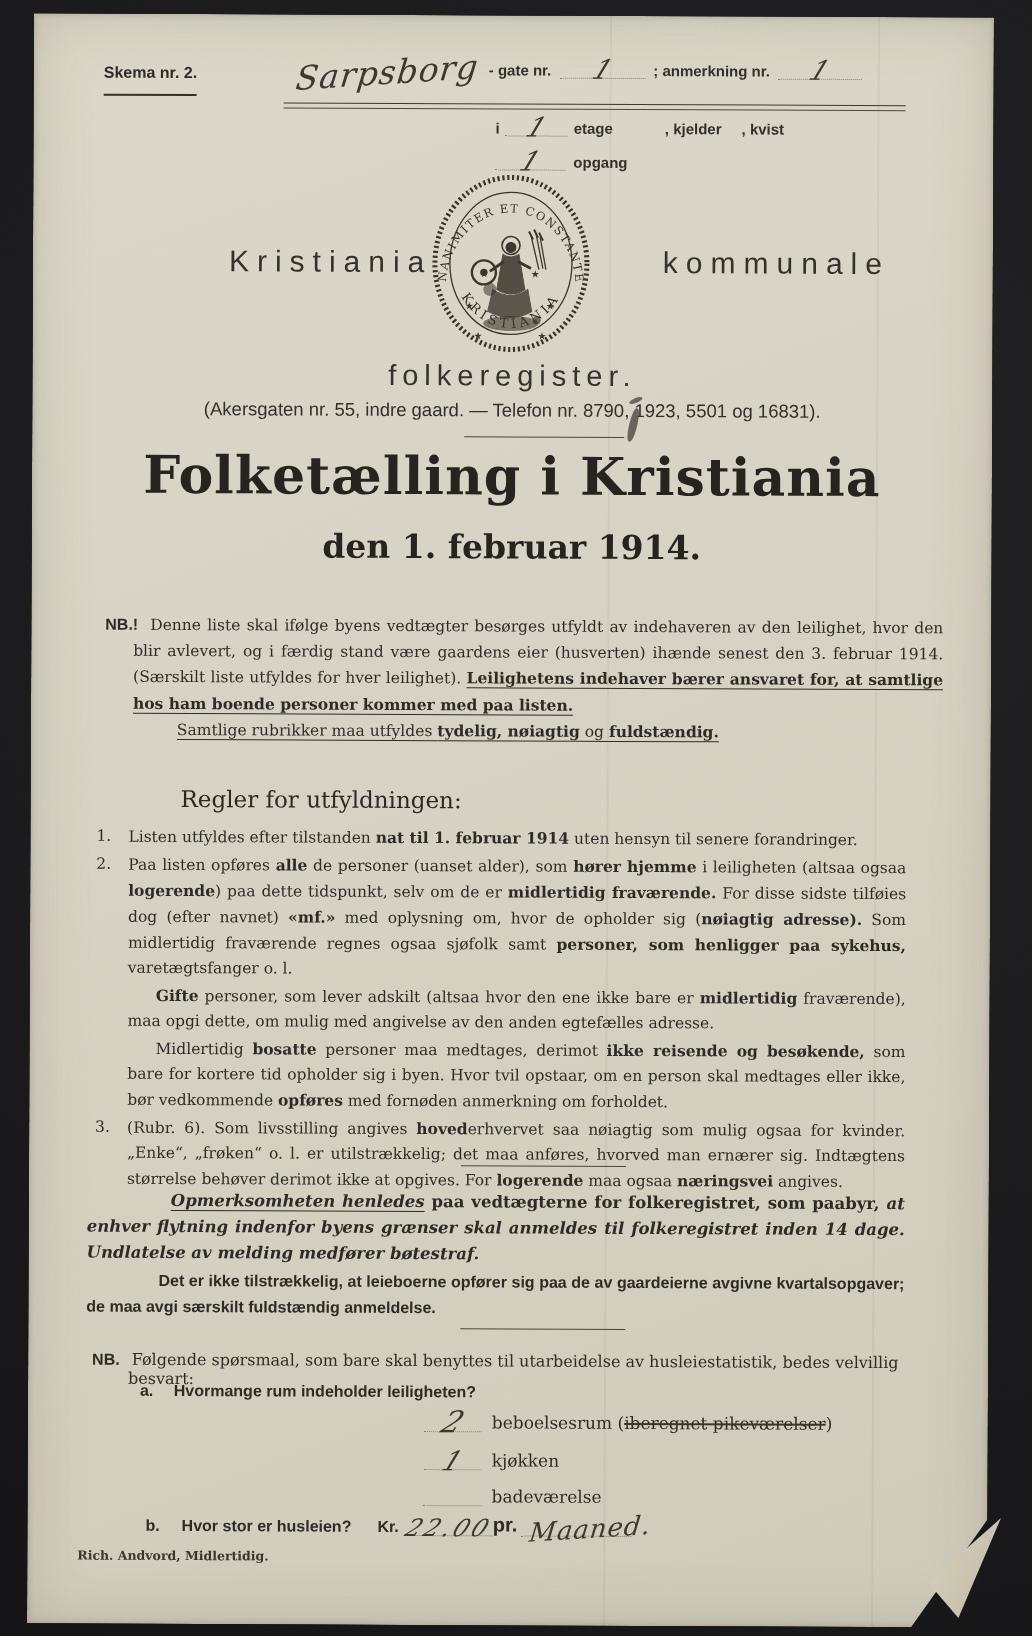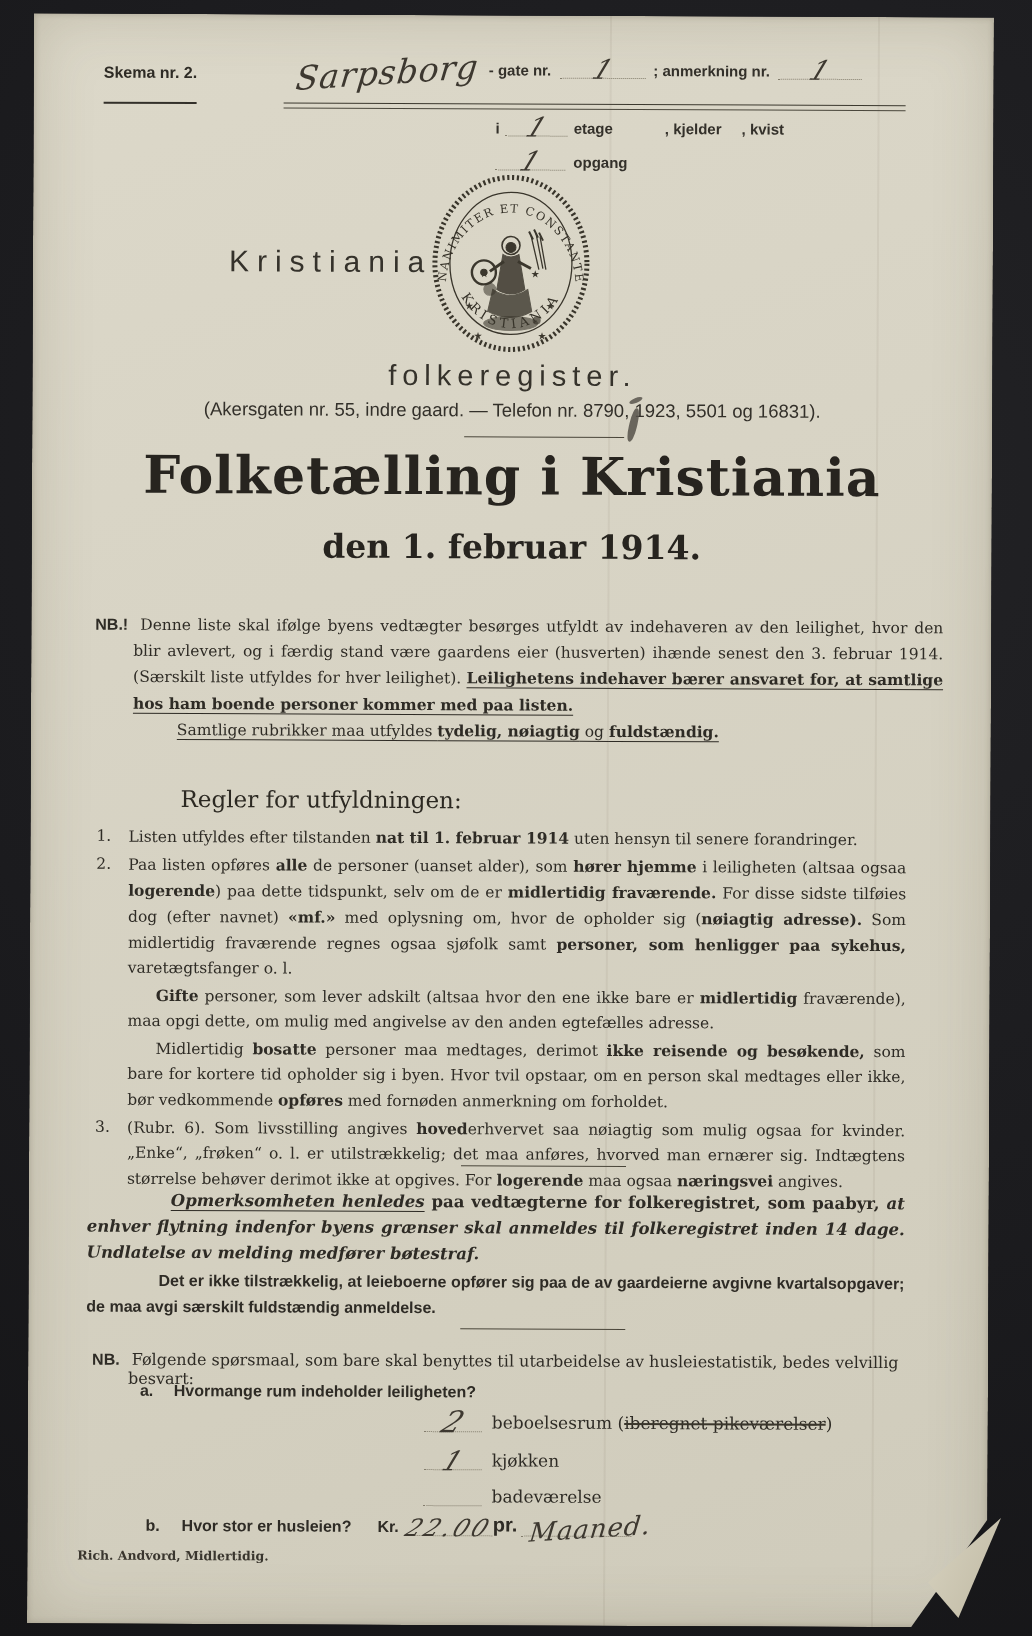--- a/index.html
+++ b/index.html
@@ -39,21 +39,21 @@
   .blank{position:relative;display:inline-block;border-bottom:1.4px dotted #837d6d;height:20px;vertical-align:baseline;}
   .blank .hw-num{position:absolute;left:50%;bottom:-3px;transform:translateX(-50%) skewX(-22deg);}
 
   .header-row{left:250px;top:42px;width:626px;display:flex;align-items:flex-end;}
   .dbl-rule{left:250px;top:88px;width:622px;height:4px;border-top:1.6px solid #3c392f;border-bottom:1px solid #4a473c;}
   .lbl{font-family:"Liberation Sans",sans-serif;font-weight:bold;font-size:15px;color:#33302a;}
 
   .divider{height:2px;border-top:1.3px solid #4a463a;}
 
   .nbpara{font-size:15.5px;line-height:25.5px;}
-  .nbpara .hang{font-family:"Liberation Sans",sans-serif;font-weight:bold;font-size:16px;padding-right:12px;}
+  .nbpara .hang{font-family:"Liberation Sans",sans-serif;font-weight:bold;font-size:16px;padding-right:12px;margin-left:10px;}
   .rule{position:relative;padding-left:34px;font-size:15.5px;line-height:25px;}
   .rule .num{position:absolute;left:2px;top:0;}
   .rule p{margin:0 0 2px 0;}
   .rule p.ind{text-indent:28px;}
 
   .ans-row{display:flex;align-items:flex-end;font-size:17px;}
   .ans-row .blank{width:58px;margin-right:10px;}
 
   .ink-mark{width:8px;height:34px;background:#56524a;border-radius:45%;transform:rotate(13deg);opacity:.85;}
   .ink-mark::before{content:"";position:absolute;left:-6px;top:-10px;width:14px;height:5px;background:#5a564e;border-radius:50%;transform:rotate(-35deg);}
@@ -65,21 +65,21 @@
 </style>
 </head>
 <body>
 
 <div class="scan">
   <div class="paper">
 
     <div class="crease" style="left:576px;"></div>
     <div class="crease" style="left:844px;"></div>
 
-    <div class="abs sans b" style="left:70px;top:50px;font-size:16px;border-bottom:2px solid #33302a;padding-bottom:20px;">Skema nr. 2.</div>
+    <div class="abs sans b" style="left:70px;top:50px;font-size:16px;border-bottom:2px solid #33302a;padding-bottom:12px;">Skema nr. 2.</div>
 
     <div class="abs header-row">
       <span class="hw hw-script" style="margin:0 10px -8px 12px;">Sarpsborg</span>
       <span class="lbl">- gate nr.</span>
       <span class="blank" style="width:86px;margin:0 8px;">
         <span class="hw hw-num">1</span>
       </span>
       <span class="lbl">; anmerkning nr.</span>
       <span class="blank" style="width:84px;margin:0 8px;">
         <span class="hw hw-num">1</span>
@@ -98,20 +98,21 @@
     </div>
 
     <div class="abs" style="left:462px;top:134px;display:flex;align-items:flex-end;">
       <span class="blank" style="width:70px;margin-right:8px;">
         <span class="hw hw-num">1</span>
       </span>
       <span class="lbl">opgang</span>
     </div>
 
     <div class="abs sans" style="left:196px;top:230px;font-size:30px;letter-spacing:8px;color:#35322b;">Kristiania</div>
+    <div class="abs sans" style="left:630px;top:230px;font-size:30px;letter-spacing:8px;color:#35322b;">kommunale</div>
 
     <svg class="abs" style="left:394px;top:156px;" width="168" height="186" viewBox="0 0 168 186">
       <ellipse cx="84" cy="92" rx="76" ry="86" fill="none" stroke="#39352b" stroke-width="5" stroke-dasharray="2.2 2.7"></ellipse>
       <ellipse cx="84" cy="92" rx="61" ry="71" fill="none" stroke="#39352b" stroke-width="1.3"></ellipse>
       <defs>
         <path id="sealTop" d="M 19,116 A 65,75 0 1 1 149,116"></path>
         <path id="sealBottom" d="M 30,116 A 60,72 0 0 0 138,116"></path>
       </defs>
       <text font-size="11.5" letter-spacing="1.6" fill="#343027">
         <textPath href="#sealTop" startOffset="50%" text-anchor="middle">UNANIMITER ET CONSTANTER</textPath>

